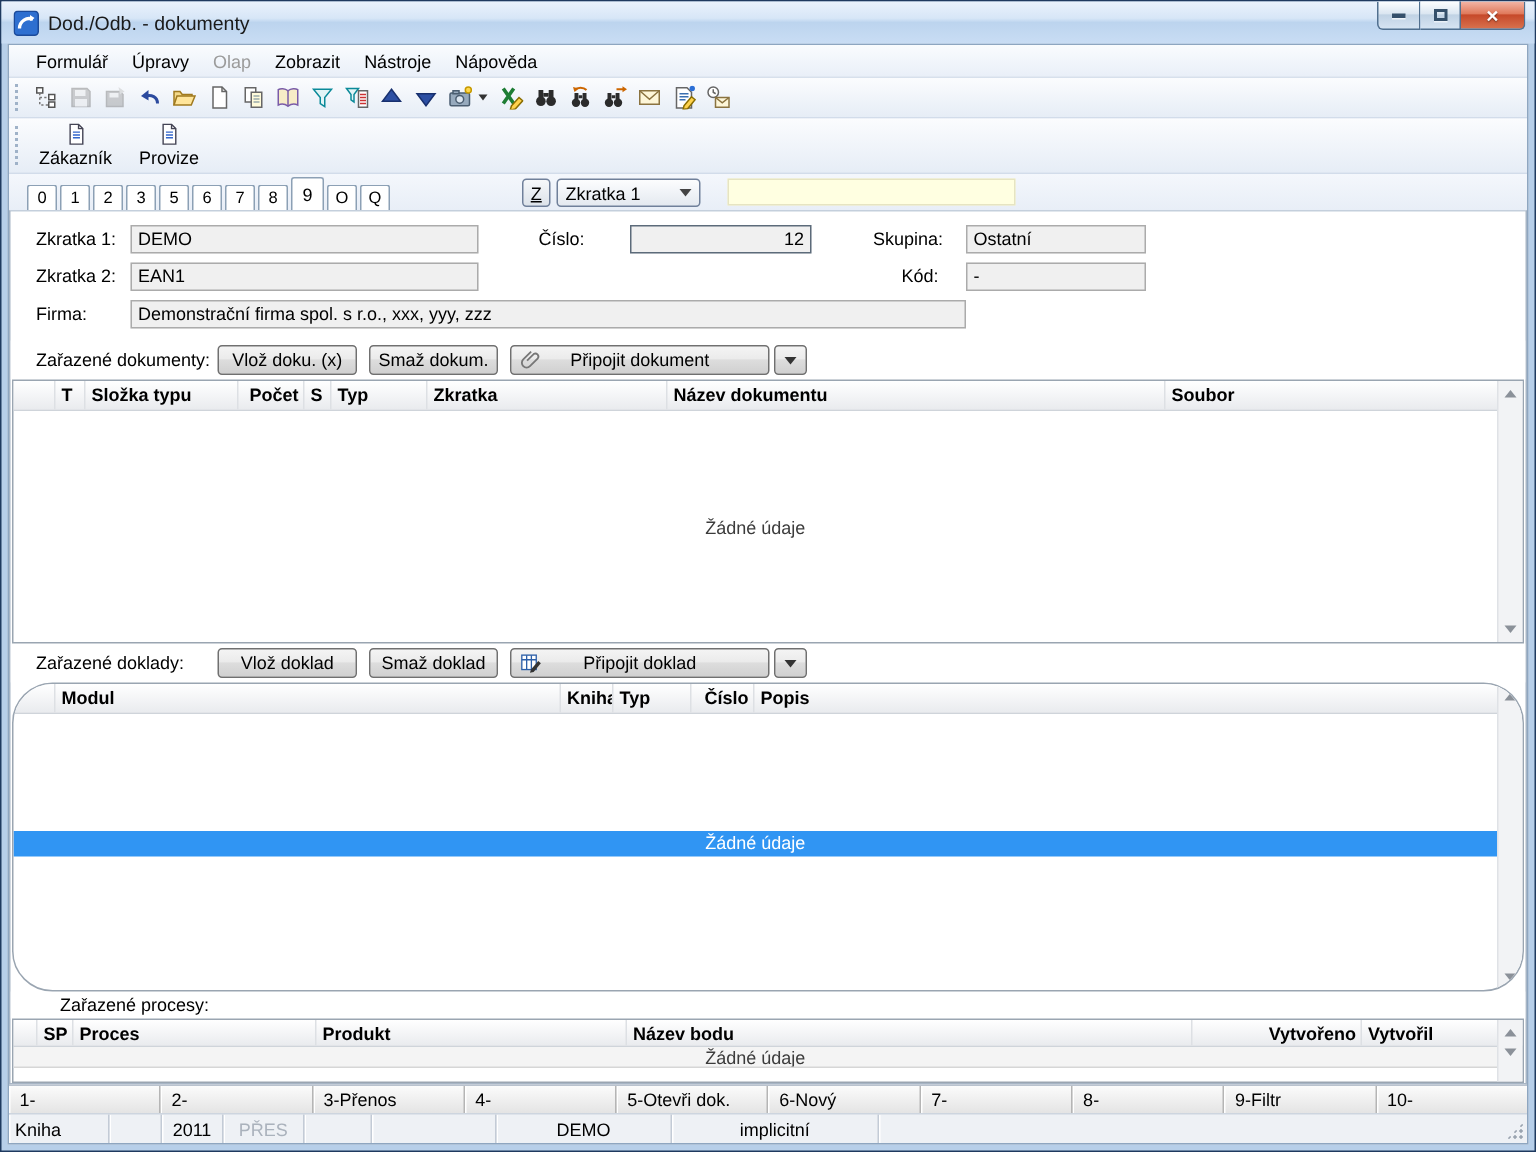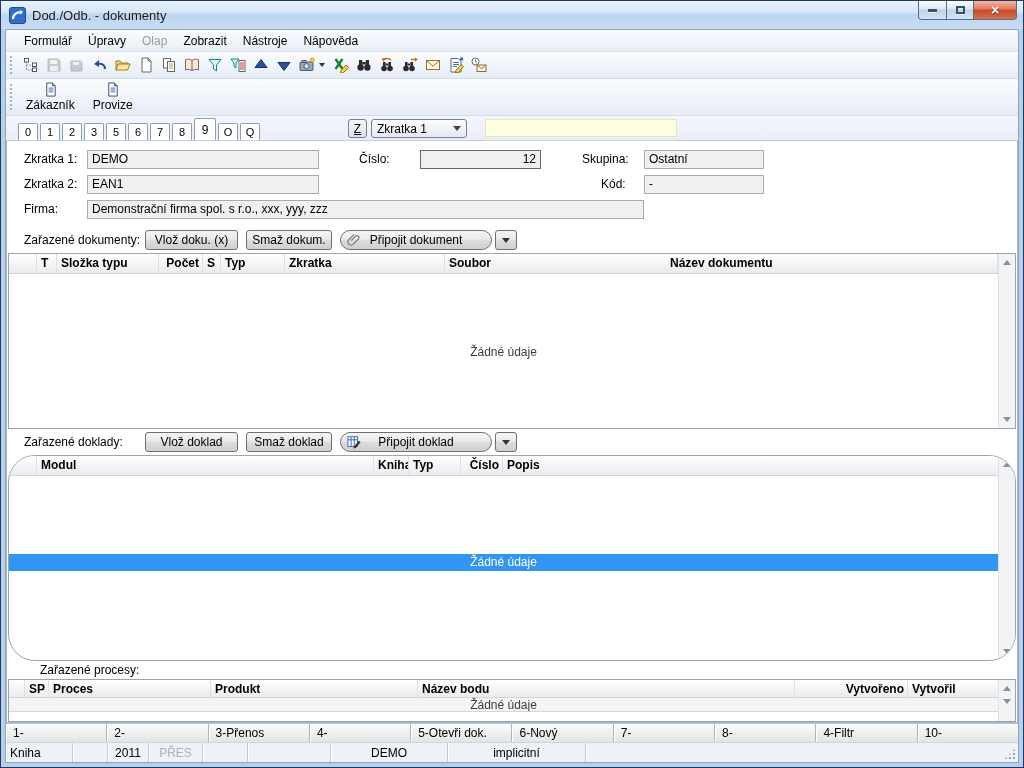--- a/index.html
+++ b/index.html
@@ -64,21 +64,21 @@
   .ffield { position:absolute; height:19px; line-height:17px; padding:0 4px; background:#f0f0f0; border:1px solid #ababab; overflow:hidden; white-space:nowrap; }
   .ffield.focusd { border-color:#5c6b7a; }
   .ffield.num { text-align:right; }
 
   .secbar { height:26px; flex:0 0 26px; display:flex; align-items:center; background:#fff; }
   .seclabel { width:138px; padding-left:17px; }
   .secbar .btn { height:20px; border:1px solid #707070; border-radius:3px; margin-right:8px;
     background:linear-gradient(#f4f4f4,#ebebeb 45%,#dddddd 50%,#d0d0d0); display:flex; align-items:center; justify-content:center; font-size:12px; }
   .btn.insert { width:93px; }
   .btn.delete { width:86px; }
-  .btn.attach { width:152px; margin-right:3px; position:relative;border-radius:10px; }
+  .btn.attach { width:173px; margin-right:3px; position:relative; }
   .btn.attach svg { position:absolute; left:6px; width:14px; height:14px; }
   .btn.drop { width:22px; margin-right:0; }
   .btn.drop .carr { width:0;height:0;border-left:4px solid transparent;border-right:4px solid transparent;border-top:5px solid #333; }
 
   .grid { border:1px solid #9aa5b1; margin:0 1px; background:#fff; display:flex; flex-direction:column; position:relative; overflow:hidden; }
   .g1 { height:176px; flex:0 0 176px; }
   .g2 { height:206px; flex:0 0 206px;border-radius:27px; }
   .g3 { flex:1; min-height:0; }
   .ghead { height:20px; flex:0 0 20px; display:flex; background:linear-gradient(#ffffff,#f2f3f5 60%,#e9ebee); border-bottom:1px solid #cfd4da; padding-right:17px; }
   .hcell { border-right:1px solid #dde0e4; font-weight:bold; font-size:12px; padding:2px 3px 0 4px; white-space:nowrap; overflow:hidden; }
@@ -364,22 +364,22 @@
       </div>
       <div class="grid g1">
         <div class="ghead">
           <span class="hcell" style="width:28px"></span>
           <span class="hcell" style="width:20px">T</span>
           <span class="hcell" style="width:102px">Složka typu</span>
           <span class="hcell r" style="width:44px">Počet</span>
           <span class="hcell" style="width:18px">S</span>
           <span class="hcell" style="width:64px">Typ</span>
           <span class="hcell" style="width:160px">Zkratka</span>
+          <span class="hcell" style="width:332px">Název dokumentu</span>
           <span class="hcell" style="flex:1;border-right:none">Soubor</span>
-          <span class="hcell" style="width:332px">Název dokumentu</span>
         </div>
         <div class="gbody">
           <div class="emptymsg">Žádné údaje</div>
         </div>
         <div class="vscroll">
           <span class="sarr">
               <span class="tri-up"></span>
             </span>
           <span class="sarr">
               <span class="tri-dn"></span>
@@ -452,21 +452,21 @@
 
     <div class="fbar">
       <span class="fkey">1-</span>
       <span class="fkey">2-</span>
       <span class="fkey">3-Přenos</span>
       <span class="fkey">4-</span>
       <span class="fkey">5-Otevři dok.</span>
       <span class="fkey">6-Nový</span>
       <span class="fkey">7-</span>
       <span class="fkey">8-</span>
-      <span class="fkey">4-Filtr</span>
+      <span class="fkey">9-Filtr</span>
       <span class="fkey" style="border-right:none">10-</span>
     </div>
 
     <div class="sbar">
       <span class="scell left" style="width:67px">Kniha</span>
       <span class="scell" style="width:35px"></span>
       <span class="scell" style="width:41px">2011</span>
       <span class="scell muted" style="width:54px">PŘES</span>
       <span class="scell" style="width:45px"></span>
       <span class="scell" style="width:83px"></span>

